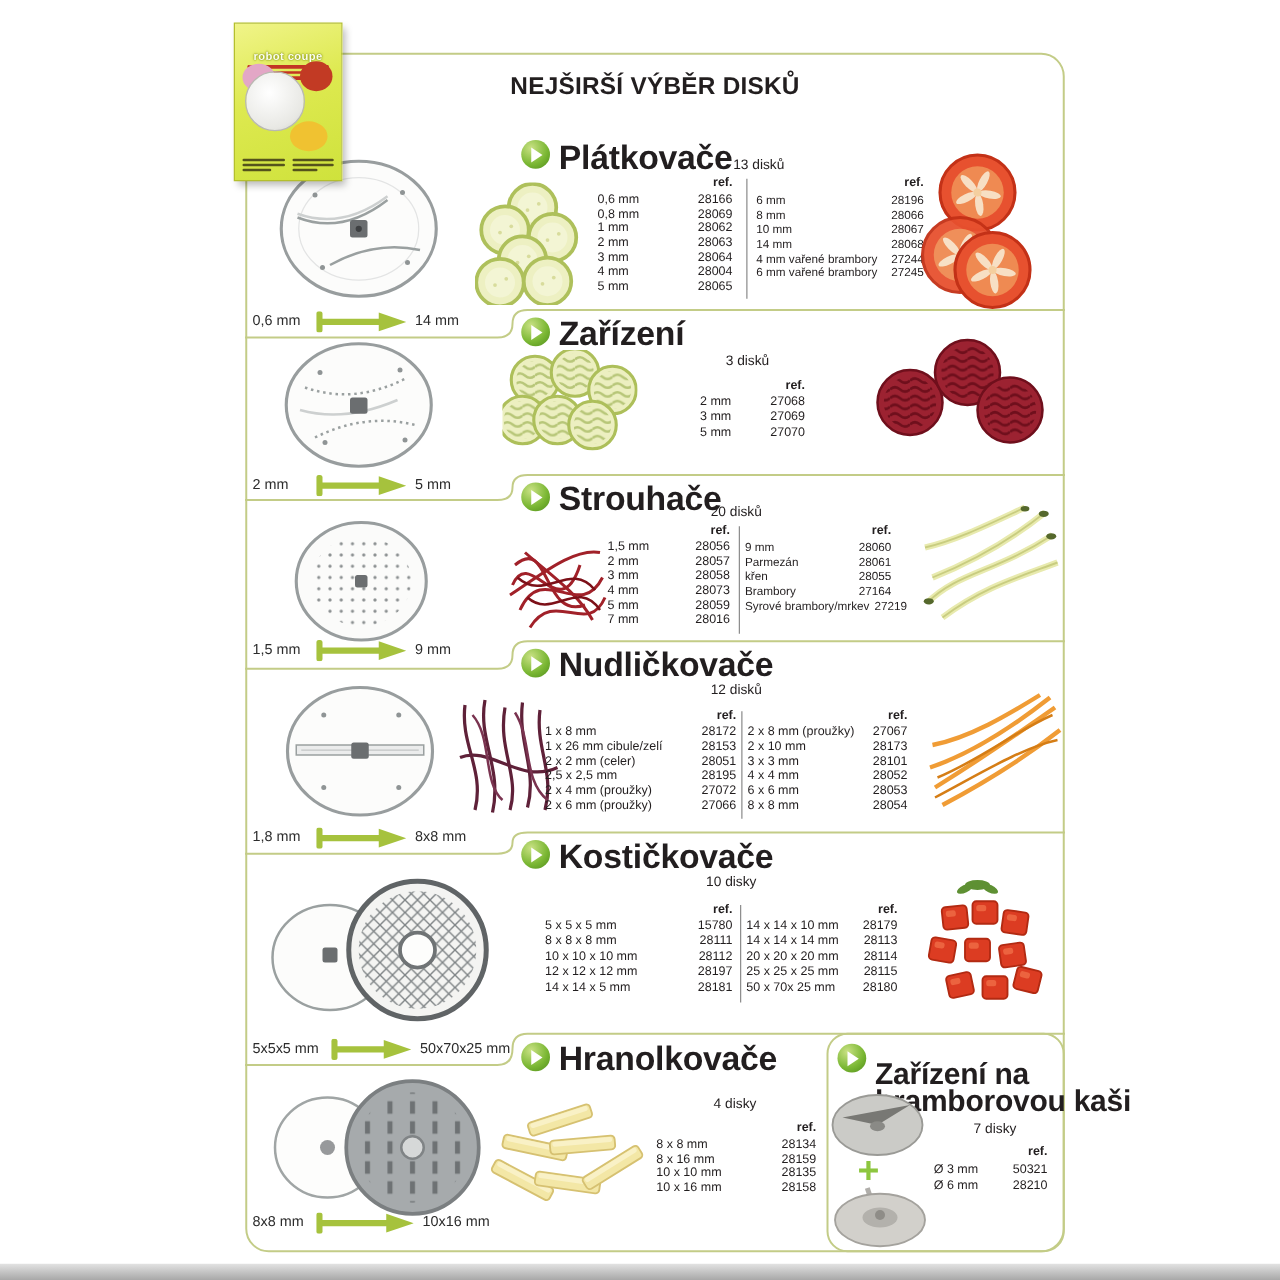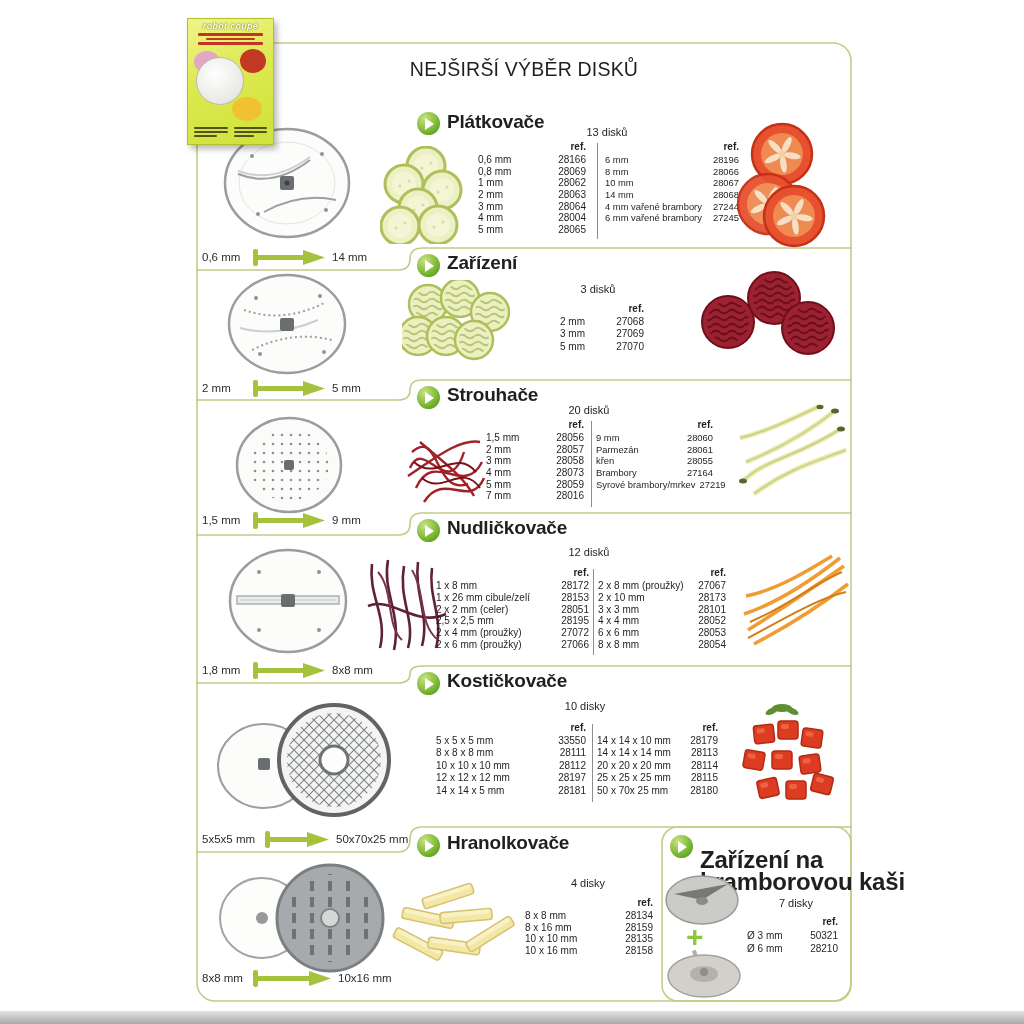--- a/index.html
+++ b/index.html
@@ -5,34 +5,34 @@
   html,body{margin:0;padding:0;background:#fff;}
   body{width:1024px;height:1024px;position:relative;overflow:hidden;
        font-family:"Liberation Sans", sans-serif;color:#221e1f;}
   .abs{position:absolute;}
   
   #borders{position:absolute;left:0;top:0;width:1024px;height:1024px;pointer-events:none;}
   
   .brochure{position:absolute;left:187px;top:18px;width:85px;height:125px;
     background:linear-gradient(160deg,#f0f489 0%,#dde94f 45%,#cfe23c 100%);
     border:1px solid #b4bf2d;box-shadow:3px 4px 6px rgba(0,0,0,.28);z-index:5;overflow:hidden;}
-  .bro-brand{font-style:italic;font-weight:bold;font-size:9px;text-align:center;margin-top:2px;
+  .bro-brand{font-weight:bold;font-size:9px;text-align:center;margin-top:21px;
     color:#fdfff0;text-shadow:0 0 2px #7d8c00, 0 0 1px #7d8c00;letter-spacing:.3px;}
   .redline{height:2.5px;background:#c23424;margin:2px 10px 0 10px;border-radius:1px;}
   .redline.short{margin:2px 18px 0 18px;}
   .bro-disc{position:absolute;left:8px;top:38px;width:46px;height:46px;border-radius:50%;
     background:radial-gradient(circle at 40% 35%,#ffffff,#e8e8e4 70%,#c9c9c4);border:1px solid #b9b9b2;}
   .blob{position:absolute;border-radius:50%;}
   .bro-bars{position:absolute;bottom:5px;left:6px;right:6px;display:flex;gap:6px;}
   .bro-col{flex:1;}
   .bro-bar{height:2px;background:#55531c;margin-bottom:2px;border-radius:1px;}
   
   .page-title{position:absolute;left:196px;top:58px;width:656px;text-align:center;
-    font-size:19.5px;font-weight:normal;letter-spacing:.2px;}
-  .sec-title{position:absolute;left:447px;font-size:19px;font-weight:bold;letter-spacing:-.2px;}
+    font-size:19.5px;font-weight:bold;letter-spacing:.2px;}
+  .sec-title{position:absolute;left:447px;font-size:27px;font-weight:bold;letter-spacing:-.2px;}
   .count{position:absolute;font-size:11px;text-align:center;}
   .play{position:absolute;left:417px;width:23px;height:23px;border-radius:50%;
     background:radial-gradient(circle at 34% 28%,#c9e184,#7ab733 58%,#4e8b1a);}
   .play::after{content:"";position:absolute;left:8px;top:5.5px;width:0;height:0;
     border-left:9px solid #fff;border-top:6px solid transparent;border-bottom:6px solid transparent;}
   
   .tbl{position:absolute;font-size:10px;}
   .thead{font-weight:bold;text-align:right;height:13px;line-height:12px;font-size:10px;}
   .trow{display:flex;justify-content:space-between;height:var(--rh,11.7px);line-height:var(--rh,11.7px);white-space:nowrap;}
   .tlabel{text-align:left;}
@@ -559,21 +559,21 @@
     <circle cx="120" cy="60" r="55" fill="#f4f4f2" stroke="#606466" stroke-width="4"></circle>
     <circle cx="120" cy="60" r="47" fill="url(#mesh)"></circle>
     <circle cx="120" cy="60" r="14" fill="#fdfdfc" stroke="#6f7375" stroke-width="3"></circle>
   </svg>
 
   <div class="tbl" style="left:436px;top:722px;width:150px;--rh:12.4px">
     <div class="thead">ref.</div>
     <div>
         <div class="trow">
           <span class="tlabel">5 x 5 x 5 mm</span>
-          <span class="tref">33550</span>
+          <span class="tref">15780</span>
         </div>
         <div class="trow">
           <span class="tlabel">8 x 8 x 8 mm</span>
           <span class="tref">28111</span>
         </div>
         <div class="trow">
           <span class="tlabel">10 x 10 x 10 mm</span>
           <span class="tref">28112</span>
         </div>
         <div class="trow">

